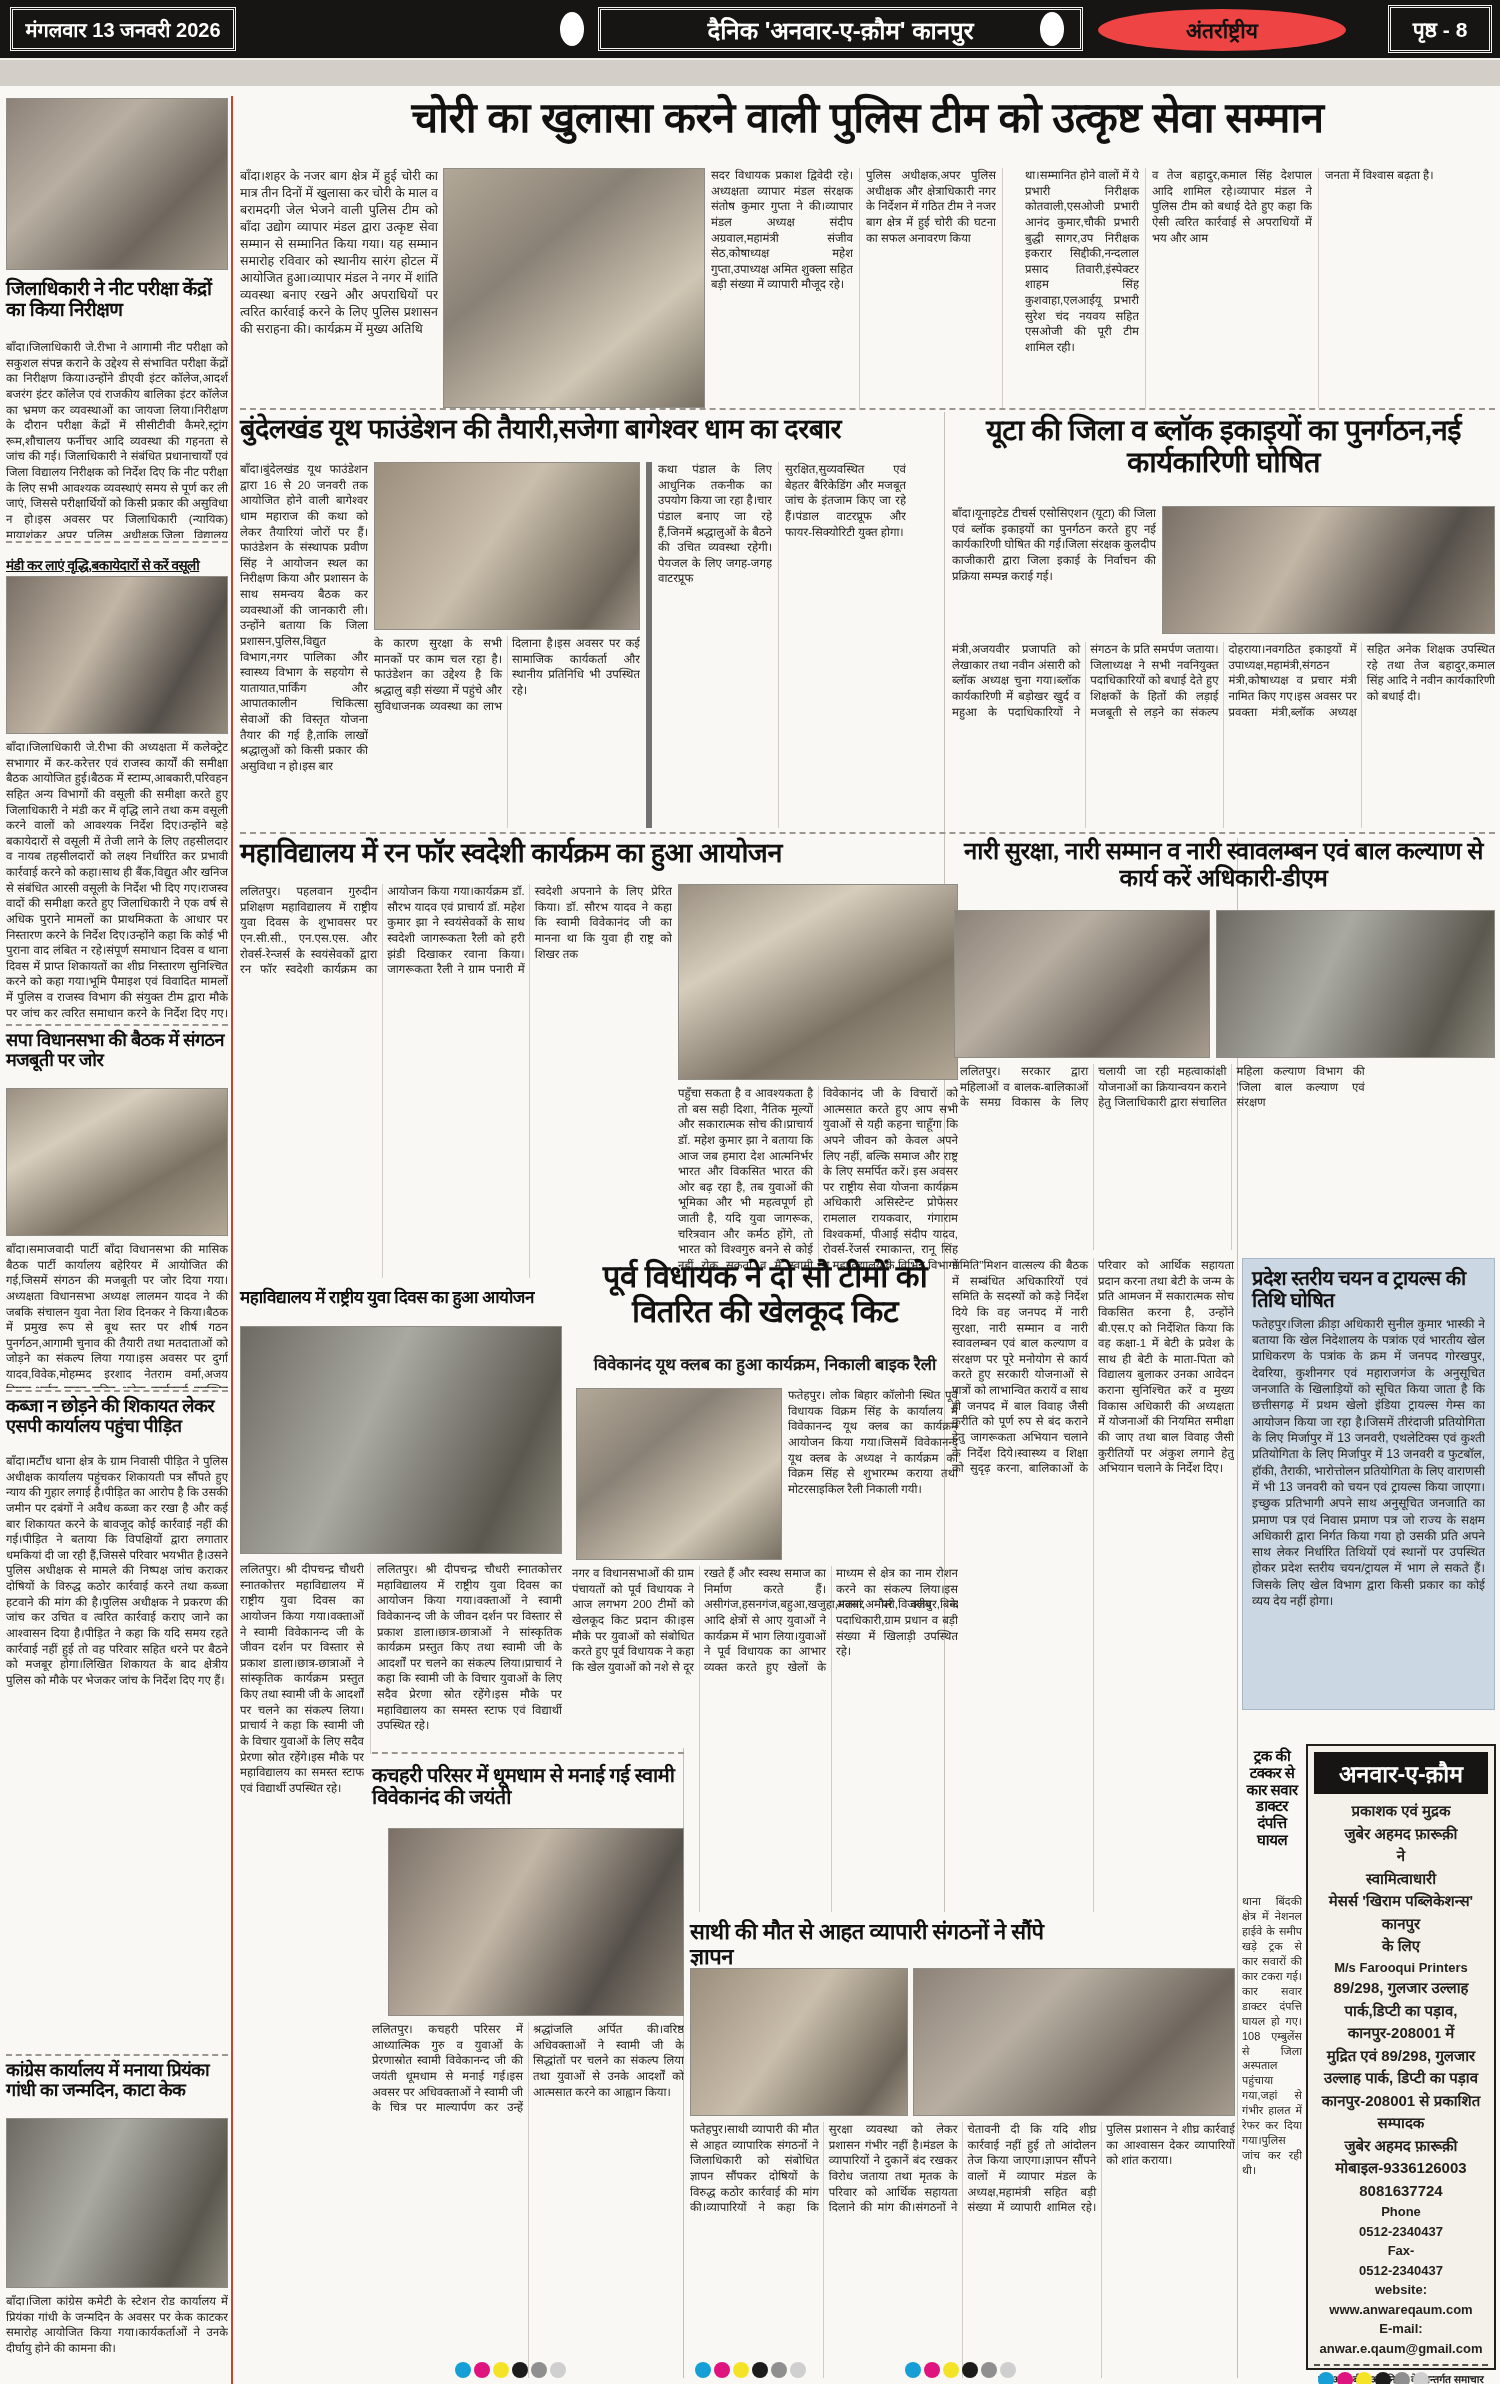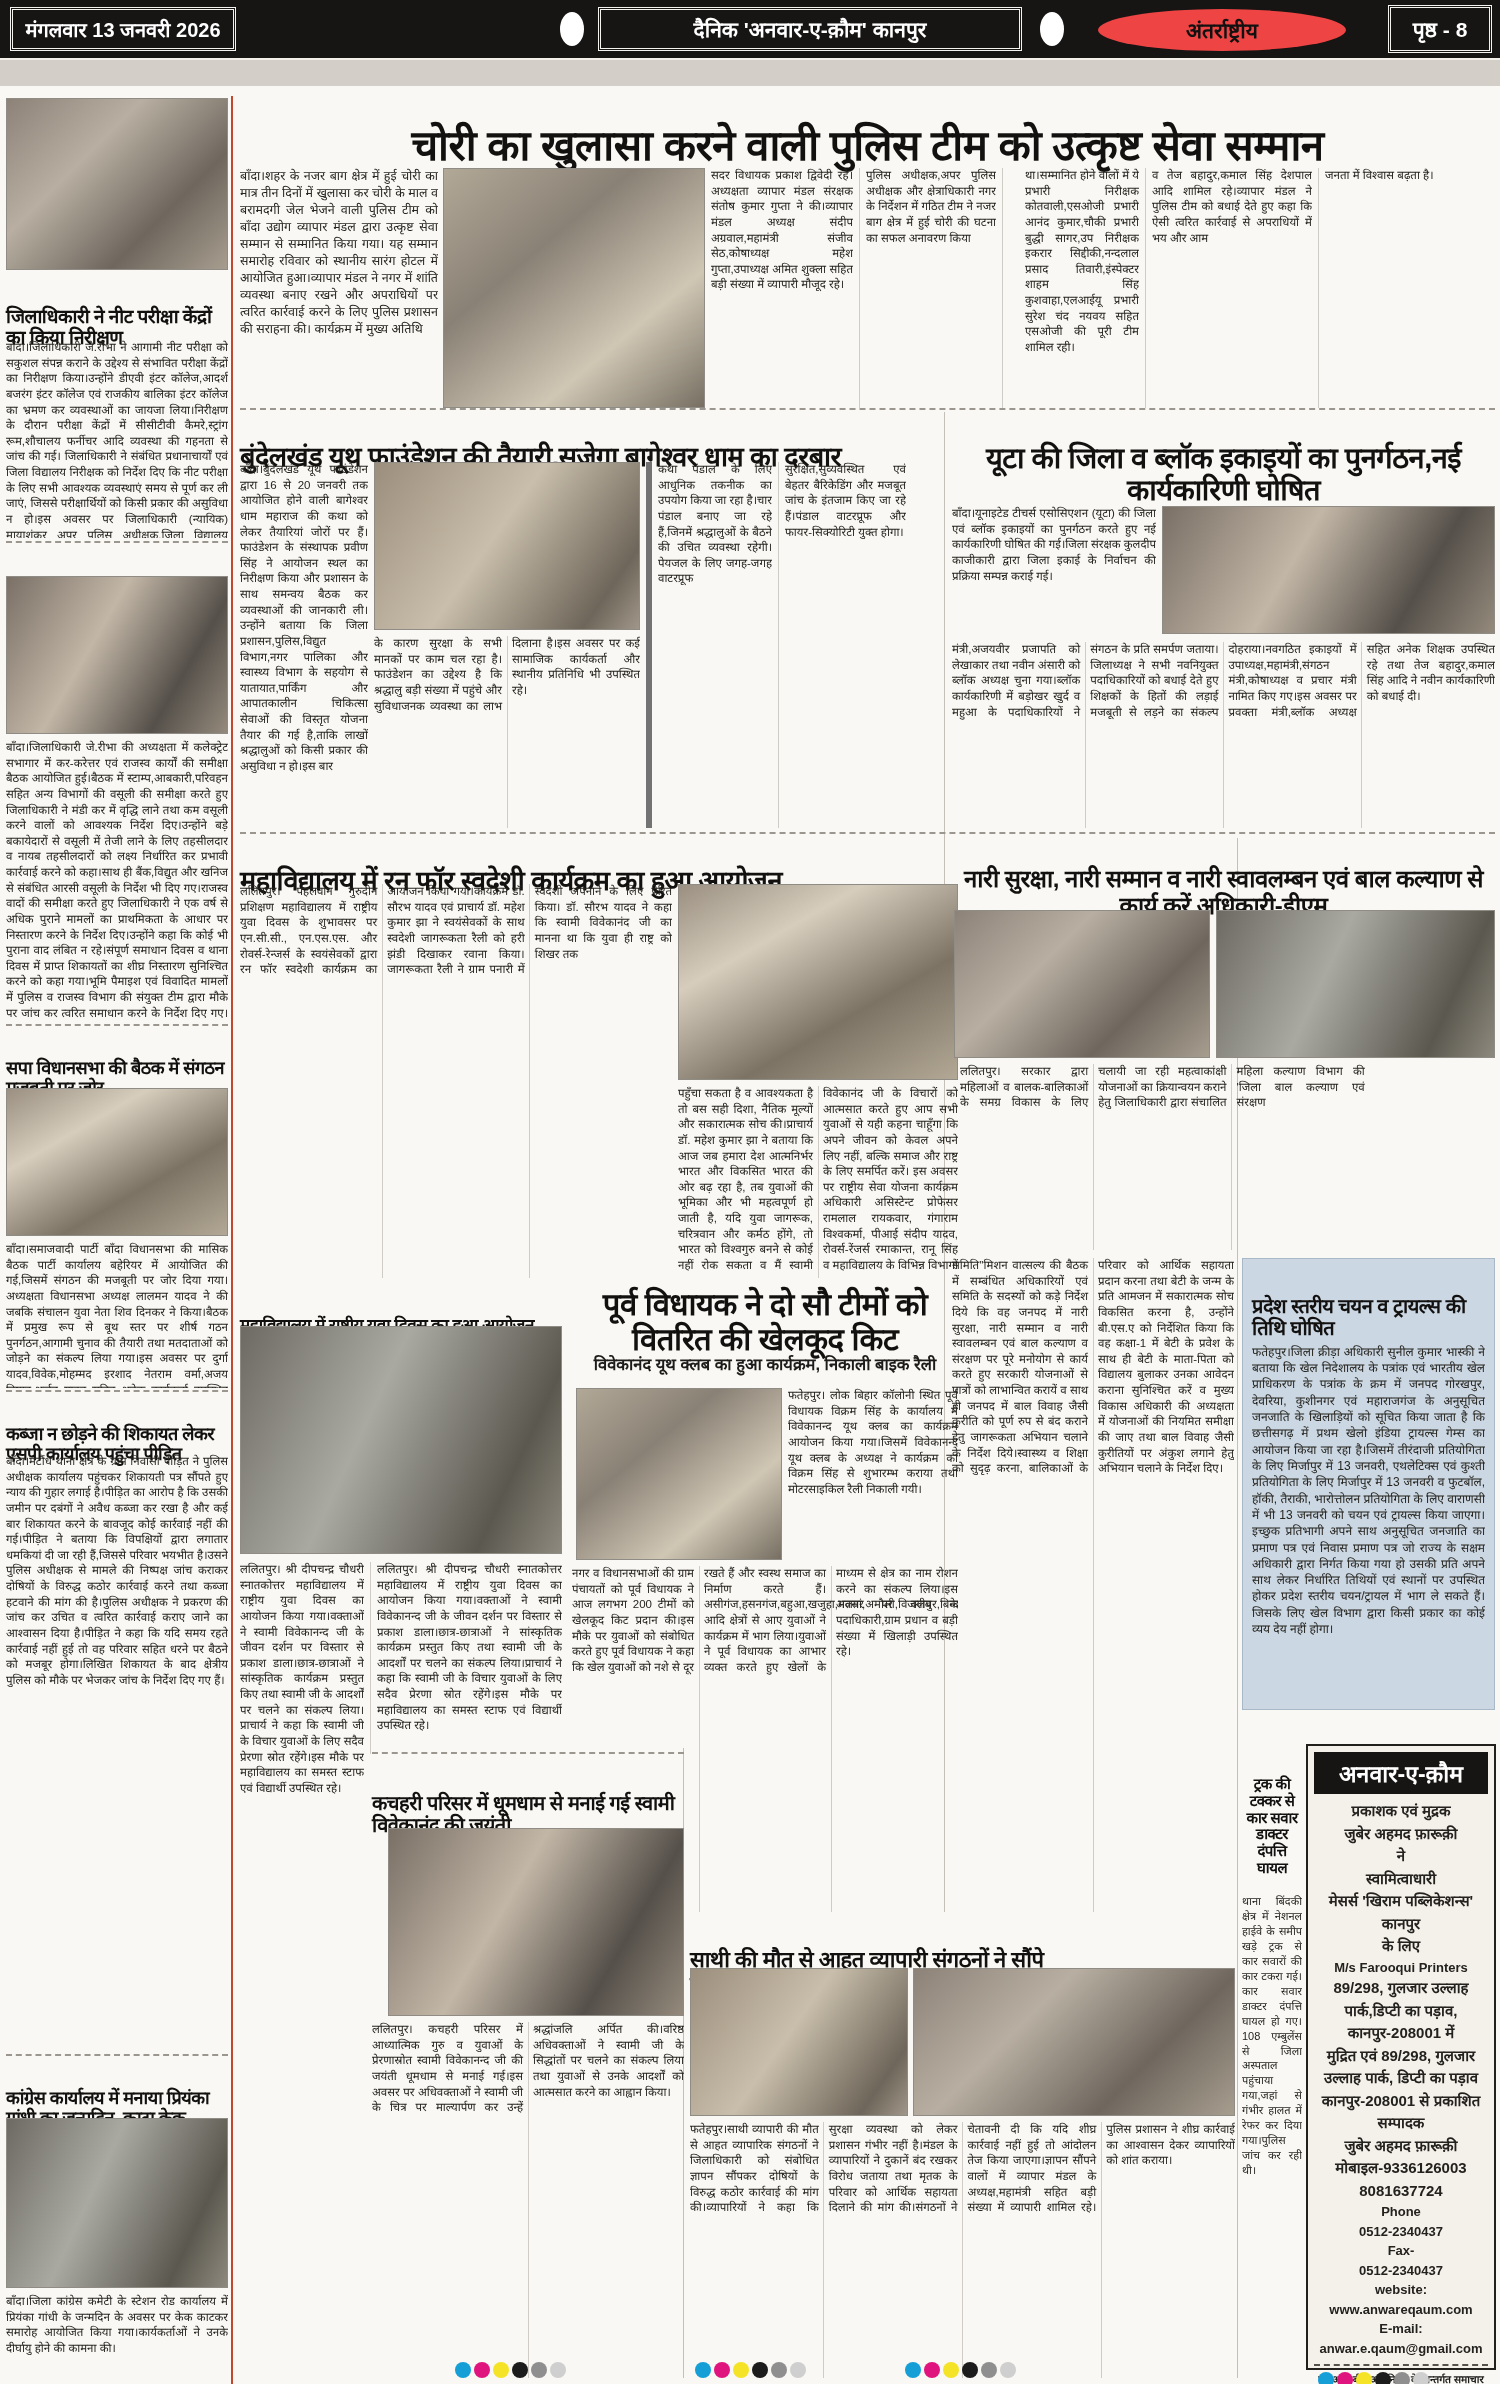--- a/index.html
+++ b/index.html
@@ -7,21 +7,21 @@
         font-family:"Liberation Sans","DejaVu Sans",sans-serif;color:#1d1c1a;}
   .abs{position:absolute;box-sizing:border-box;}
   
   #mast{background:#171513;}
   .mbox{border:3px double #f5f3ef;color:#fff;display:flex;align-items:center;justify-content:center;
         font-weight:bold;text-align:center;}
   .mdot{background:#fff;border-radius:50%;}
   .moval{background:#ef4444;color:#111;border-radius:50%;display:flex;align-items:center;justify-content:center;font-weight:bold;}
   #grayband{background:#d3cfc8;border-top:2px solid #f2efe9;}
   
-  .hl{font-weight:bold;color:#121110;line-height:1.12;letter-spacing:-.5px;margin-top:28px;}
+  .hl{font-weight:bold;color:#121110;line-height:1.12;letter-spacing:-.5px;}
   .hl.center{text-align:center;}
   
   .bd{font-size:11.5px;line-height:1.36;text-align:justify;overflow:hidden;color:#26241f;}
   .bd.cols2{column-count:2;column-gap:10px;column-rule:1px solid #cfccc5;}
   .bd.cols3{column-count:3;column-gap:10px;column-rule:1px solid #cfccc5;}
   .bd.cols4{column-count:4;column-gap:10px;column-rule:1px solid #cfccc5;}
   
   .ph{border:1px solid #8f8c86;overflow:hidden;}
   .ph-a{background:linear-gradient(135deg,#8d8278 0%,#b8afa2 35%,#6f675e 70%,#a79d8f 100%);}
   .ph-b{background:linear-gradient(120deg,#7a7066 0%,#c2b6a6 40%,#55504a 75%,#948a7c 100%);}
@@ -44,21 +44,21 @@
   .subhl{font-weight:bold;}
 </style>
 </head>
 <body>
 
 <div id="page">
 
   <div id="mast" class="abs" style="left:0;top:0;width:1500px;height:58px;">
     <div class="mbox abs" style="left:10px;top:7px;width:226px;height:44px;font-size:20px;">मंगलवार 13 जनवरी 2026</div>
     <div class="mdot abs" style="left:560px;top:12px;width:24px;height:34px;"></div>
-    <div class="mbox abs" style="left:598px;top:7px;width:424px;height:44px;font-size:21px;">दैनिक  'अनवार-ए-क़ौम'  कानपुर</div>
+    <div class="mbox abs" style="left:598px;top:7px;width:485px;height:44px;font-size:24px;">दैनिक  'अनवार-ए-क़ौम'  कानपुर</div>
     <div class="mdot abs" style="left:1040px;top:12px;width:24px;height:34px;"></div>
     <div class="moval abs" style="left:1098px;top:9px;width:248px;height:42px;font-size:21px;">अंतर्राष्ट्रीय</div>
     <div class="mbox abs" style="left:1388px;top:5px;width:104px;height:48px;font-size:21px;">पृष्ठ - 8</div>
   </div>
   <div id="grayband" class="abs" style="left:0;top:58px;width:1500px;height:28px;"></div>
 
   <div class="rule-v abs" style="left:231px;top:96px;height:2288px;"></div>
   <div class="rule-vg abs" style="left:944px;top:412px;height:1500px;"></div>
   <div class="rule-vg abs" style="left:683px;top:1748px;height:630px;"></div>
   <div class="rule-vg abs" style="left:1237px;top:838px;height:1540px;"></div>

